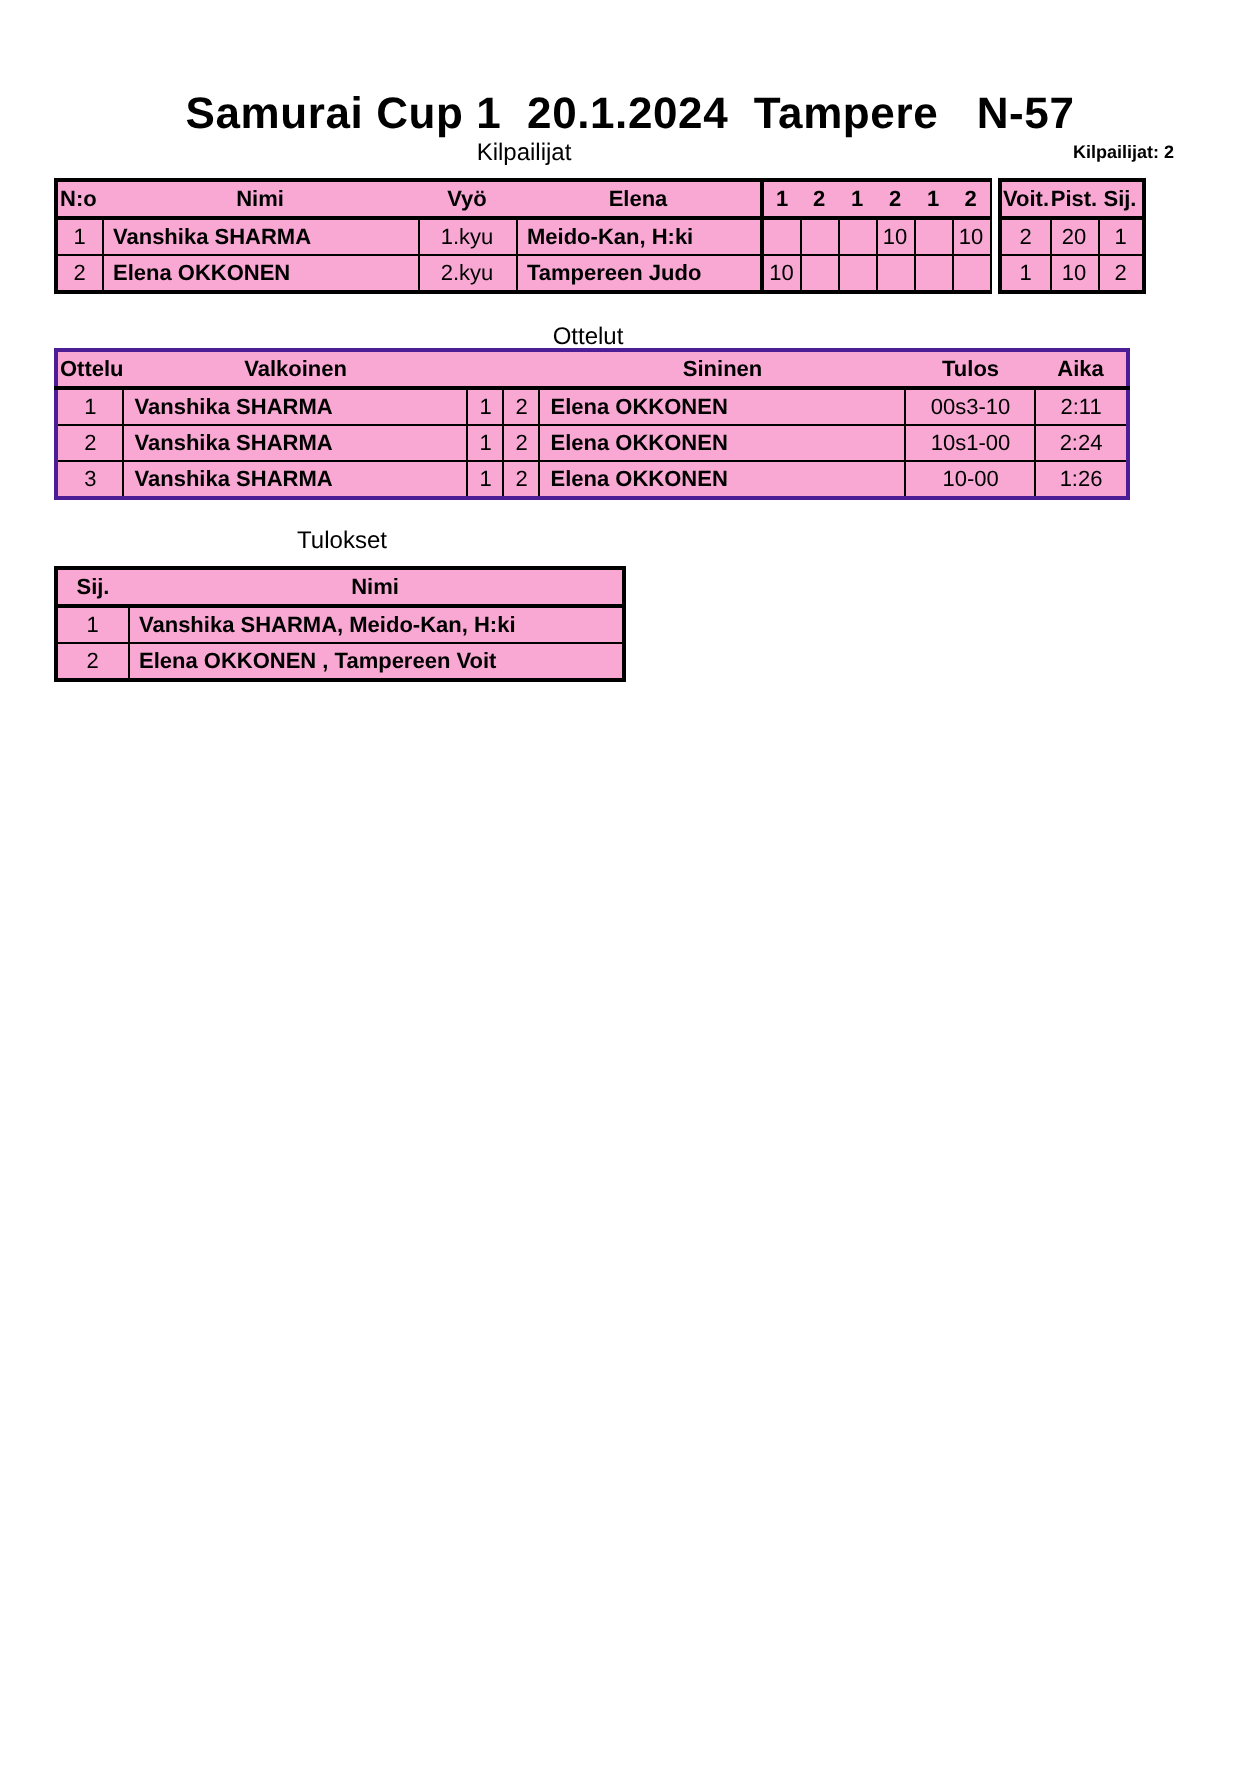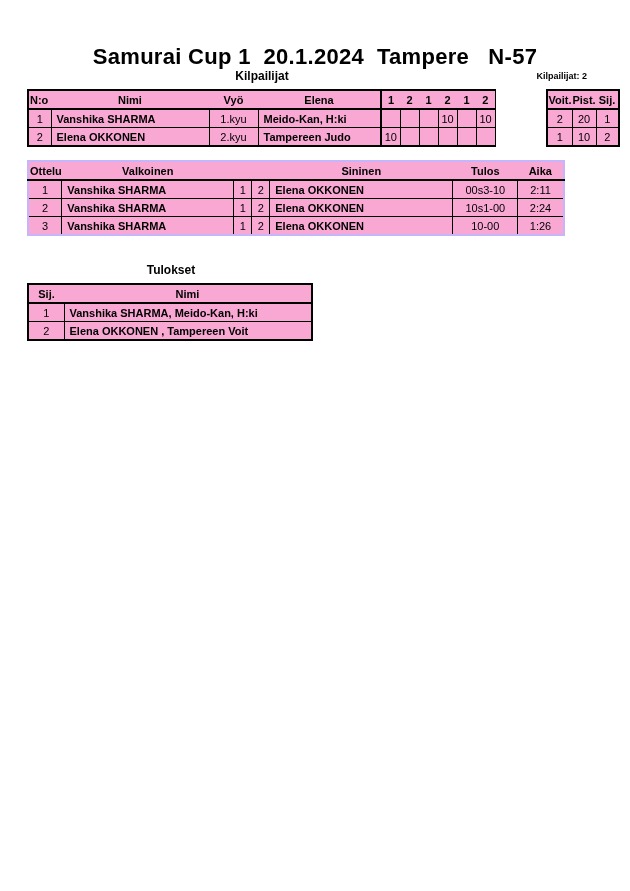--- a/index.html
+++ b/index.html
@@ -18,21 +18,21 @@
     left: 0;
     width: 630px;
     text-align: center;
     font-size: 22px;
     font-weight: bold;
     white-space: pre;
     letter-spacing: 0.3px;
   }
   .sub {
     position: absolute;
-    font-weight: bold;
+    font-weight: normal;
     font-size: 12px;
     text-align: center;
   }
   .sub-kilpailijat { top: 69px; left: 27px; width: 470px; }
   .sub-ottelut    { top: 161px; left: 27px; width: 534px; }
   .sub-tulokset   { top: 263px; left: 27px; width: 288px; }
   .count {
     position: absolute;
     top: 71px;
     left: 327px;
@@ -56,22 +56,22 @@
     font-size: 11px;
     vertical-align: middle;
   }
   th {
     border: 0 solid #000;
     border-bottom: 2px solid #000;
     font-weight: bold;
   }
   td { border: 1px solid #000; }
   .t-main    { left: 27px;  top: 89px;  border: 2px solid #000; border-right: 1px solid #000; }
-  .t-voit    { left: 499px; top: 89px;  border: 2px solid #000; margin-left: 47px; }
-  .t-matches { left: 27px;  top: 160px; border: 2px solid #c4b5fd; }
+  .t-voit    { left: 499px; top: 89px;  border: 2px solid #000; }
+  .t-matches { left: 27px;  top: 174px; border: 2px solid #4c1d95; }
   .t-results { left: 27px;  top: 283px; border: 2px solid #000; }
   .c  { text-align: center; }
   .l  { text-align: left; padding-left: 5px; font-weight: bold; }
   .hl { text-align: left; padding-left: 1px; }
   th.bl2, td.bl2 { border-left: 2px solid #000; }
 </style>
 </head>
 <body>
 
 <div class="page">

